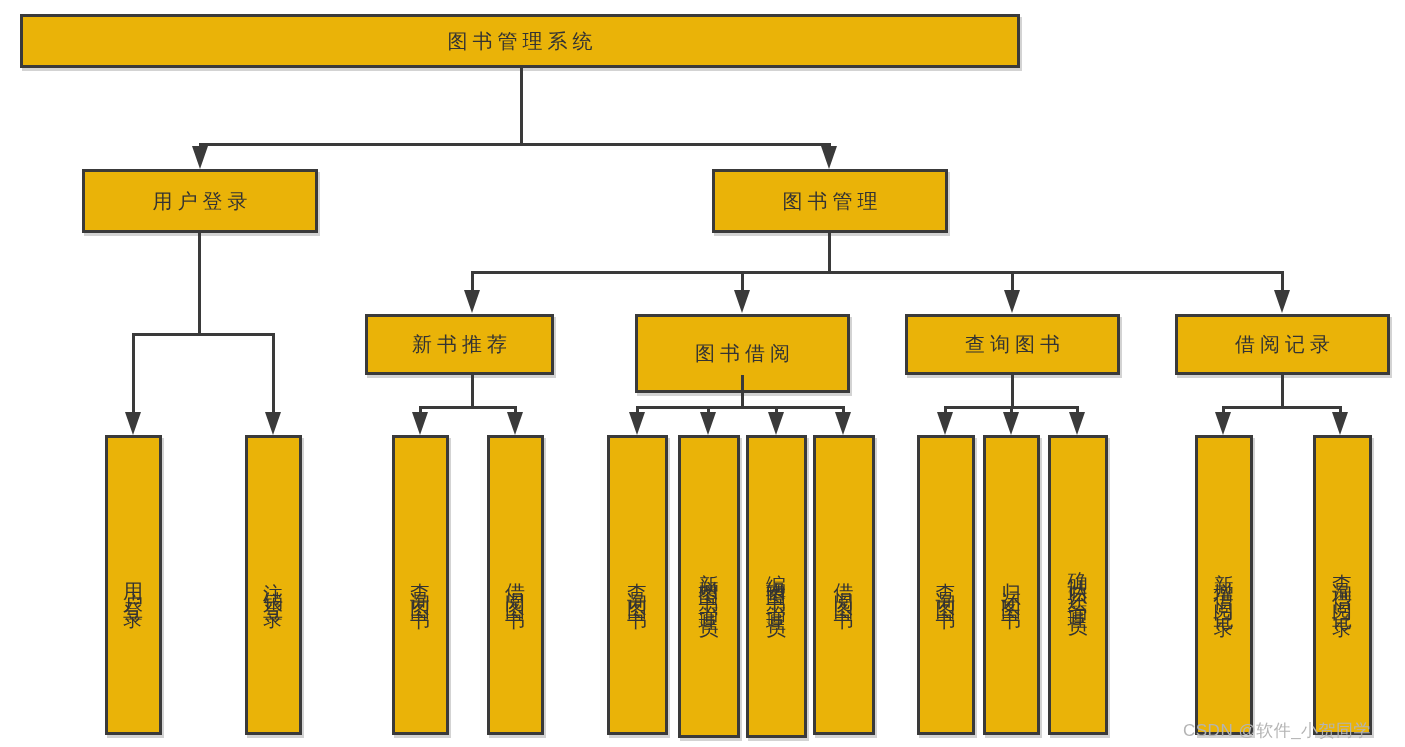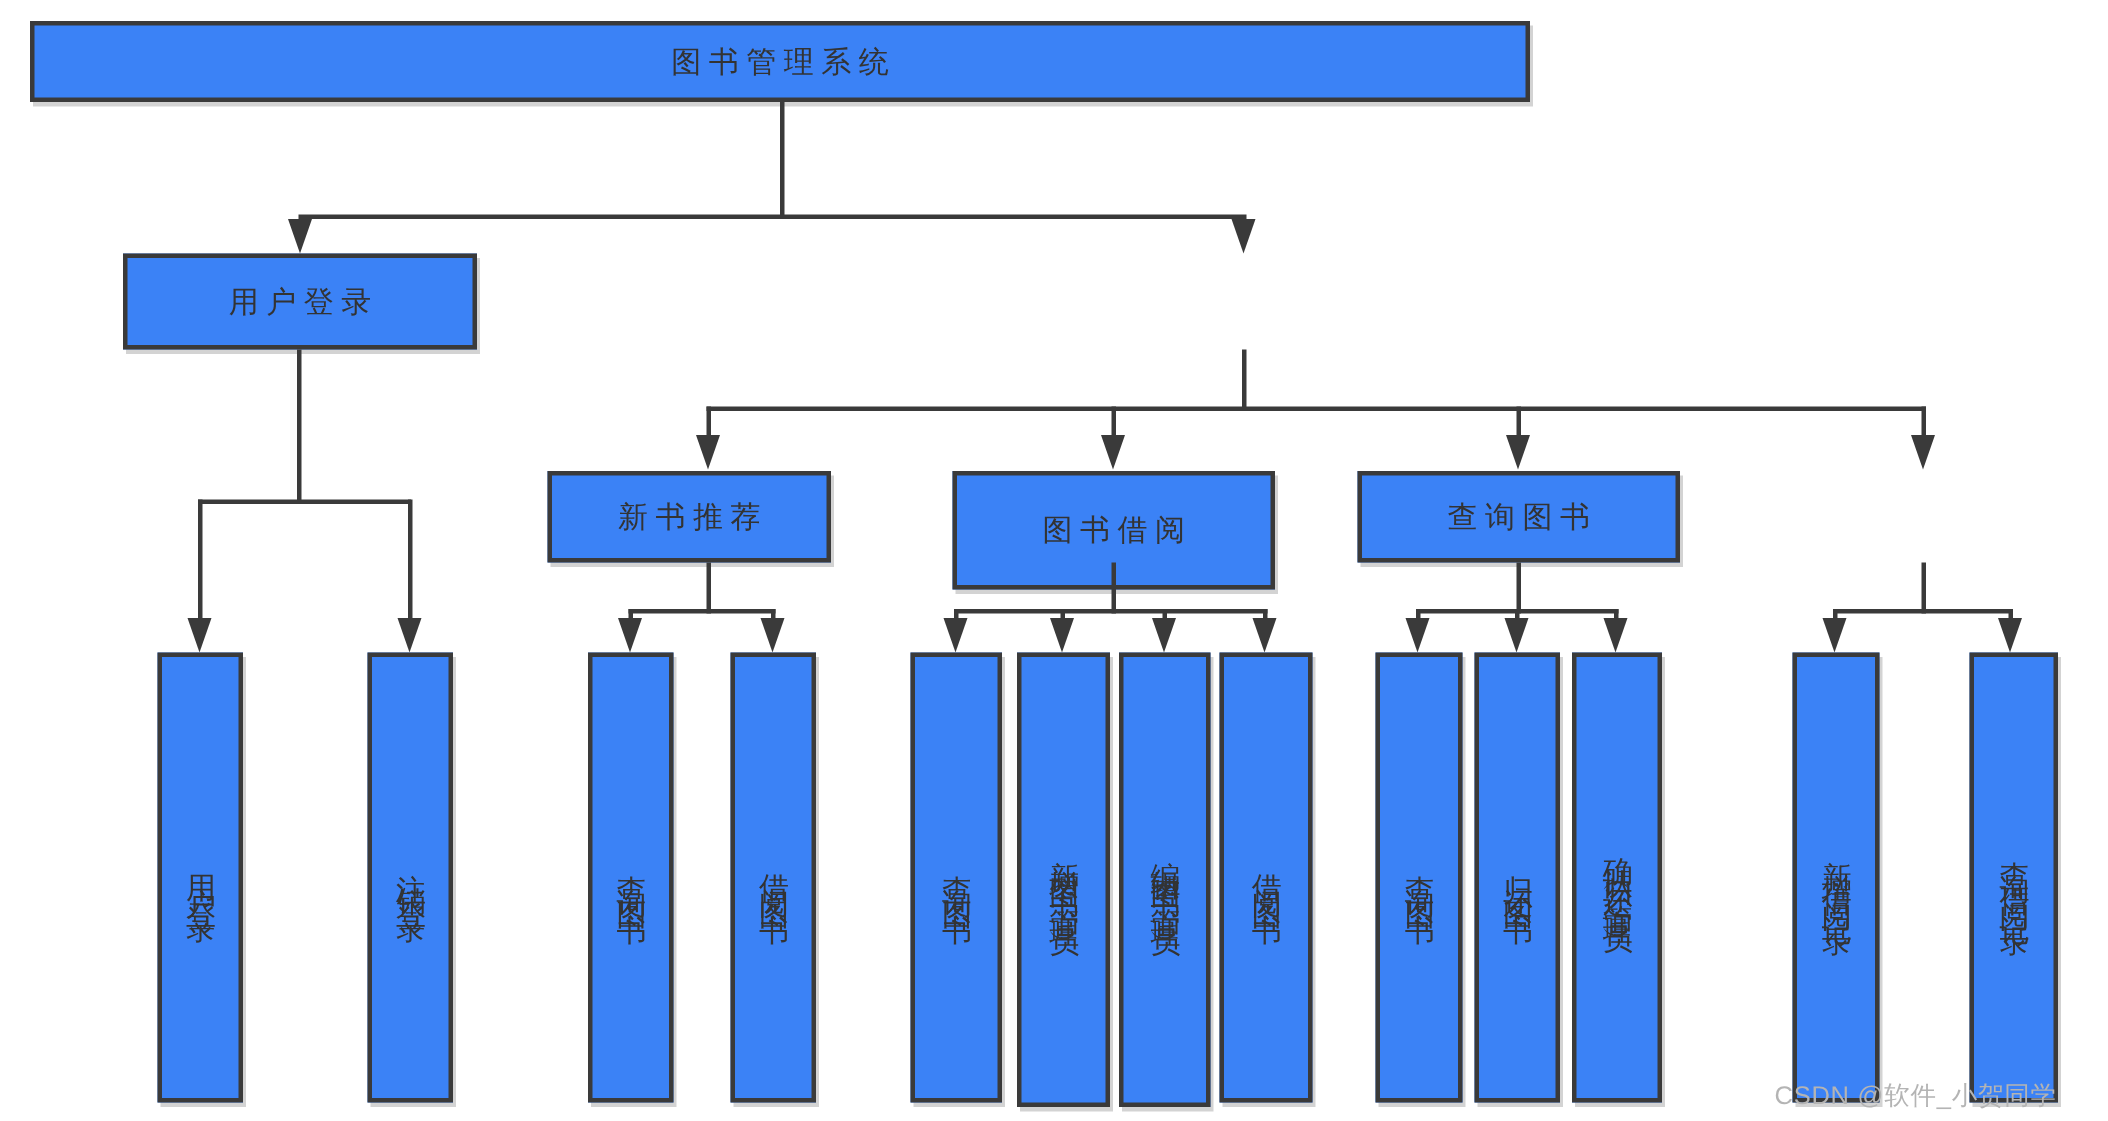--- a/index.html
+++ b/index.html
@@ -6,21 +6,21 @@
   #canvas {
     position:relative;
     width:1405px; height:747px;
     background:#ffffff;
     font-family:"Liberation Sans","DejaVu Sans",sans-serif;
     overflow:hidden;
   }
   .box {
     position:absolute;
     box-sizing:border-box;
-    background:#3b82f6;
+    background:#eab308;
     border:3px solid #3a3a3a;
     color:#333333;
     display:flex;
     align-items:center;
     justify-content:center;
     box-shadow:2px 3px 0 rgba(130,130,130,0.35);
   }
   .box.h {
     font-size:20px;
     letter-spacing:5px;
@@ -64,20 +64,23 @@
   </div>
 
   <div class="vline" style="left:520px; top:68px; height:78px;"></div>
   <div class="hline" style="left:199px; top:143px; width:632px;"></div>
   <div class="arrow" style="left:192px; top:146px;"></div>
   <div class="arrow" style="left:821px; top:146px;"></div>
 
   <div class="box h" style="left:82px; top:169px; width:236px; height:64px;">
     <span>用户登录</span>
   </div>
+  <div class="box h" style="left:712px; top:169px; width:236px; height:64px;">
+    <span>图书管理</span>
+  </div>
 
   <div class="vline" style="left:198px; top:233px; height:102px;"></div>
   <div class="hline" style="left:132px; top:333px; width:142px;"></div>
   <div class="vline" style="left:132px; top:333px; height:80px;"></div>
   <div class="arrow" style="left:125px; top:412px;"></div>
   <div class="vline" style="left:272px; top:333px; height:80px;"></div>
   <div class="arrow" style="left:265px; top:412px;"></div>
 
   <div class="vline" style="left:828px; top:233px; height:41px;"></div>
   <div class="hline" style="left:471px; top:271px; width:813px;"></div>
@@ -91,20 +94,23 @@
   <div class="arrow" style="left:1274px; top:290px;"></div>
 
   <div class="box h" style="left:365px; top:314px; width:189px; height:61px;">
     <span>新书推荐</span>
   </div>
   <div class="box h" style="left:635px; top:314px; width:215px; height:79px;">
     <span>图书借阅</span>
   </div>
   <div class="box h" style="left:905px; top:314px; width:215px; height:61px;">
     <span>查询图书</span>
+  </div>
+  <div class="box h" style="left:1175px; top:314px; width:215px; height:61px;">
+    <span>借阅记录</span>
   </div>
 
   <div class="vline" style="left:471px; top:375px; height:34px;"></div>
   <div class="hline" style="left:419px; top:406px; width:98px;"></div>
   <div class="vline" style="left:419px; top:406px; height:8px;"></div>
   <div class="arrow" style="left:412px; top:412px;"></div>
   <div class="vline" style="left:514px; top:406px; height:8px;"></div>
   <div class="arrow" style="left:507px; top:412px;"></div>
 
   <div class="vline" style="left:741px; top:375px; height:34px;"></div>

